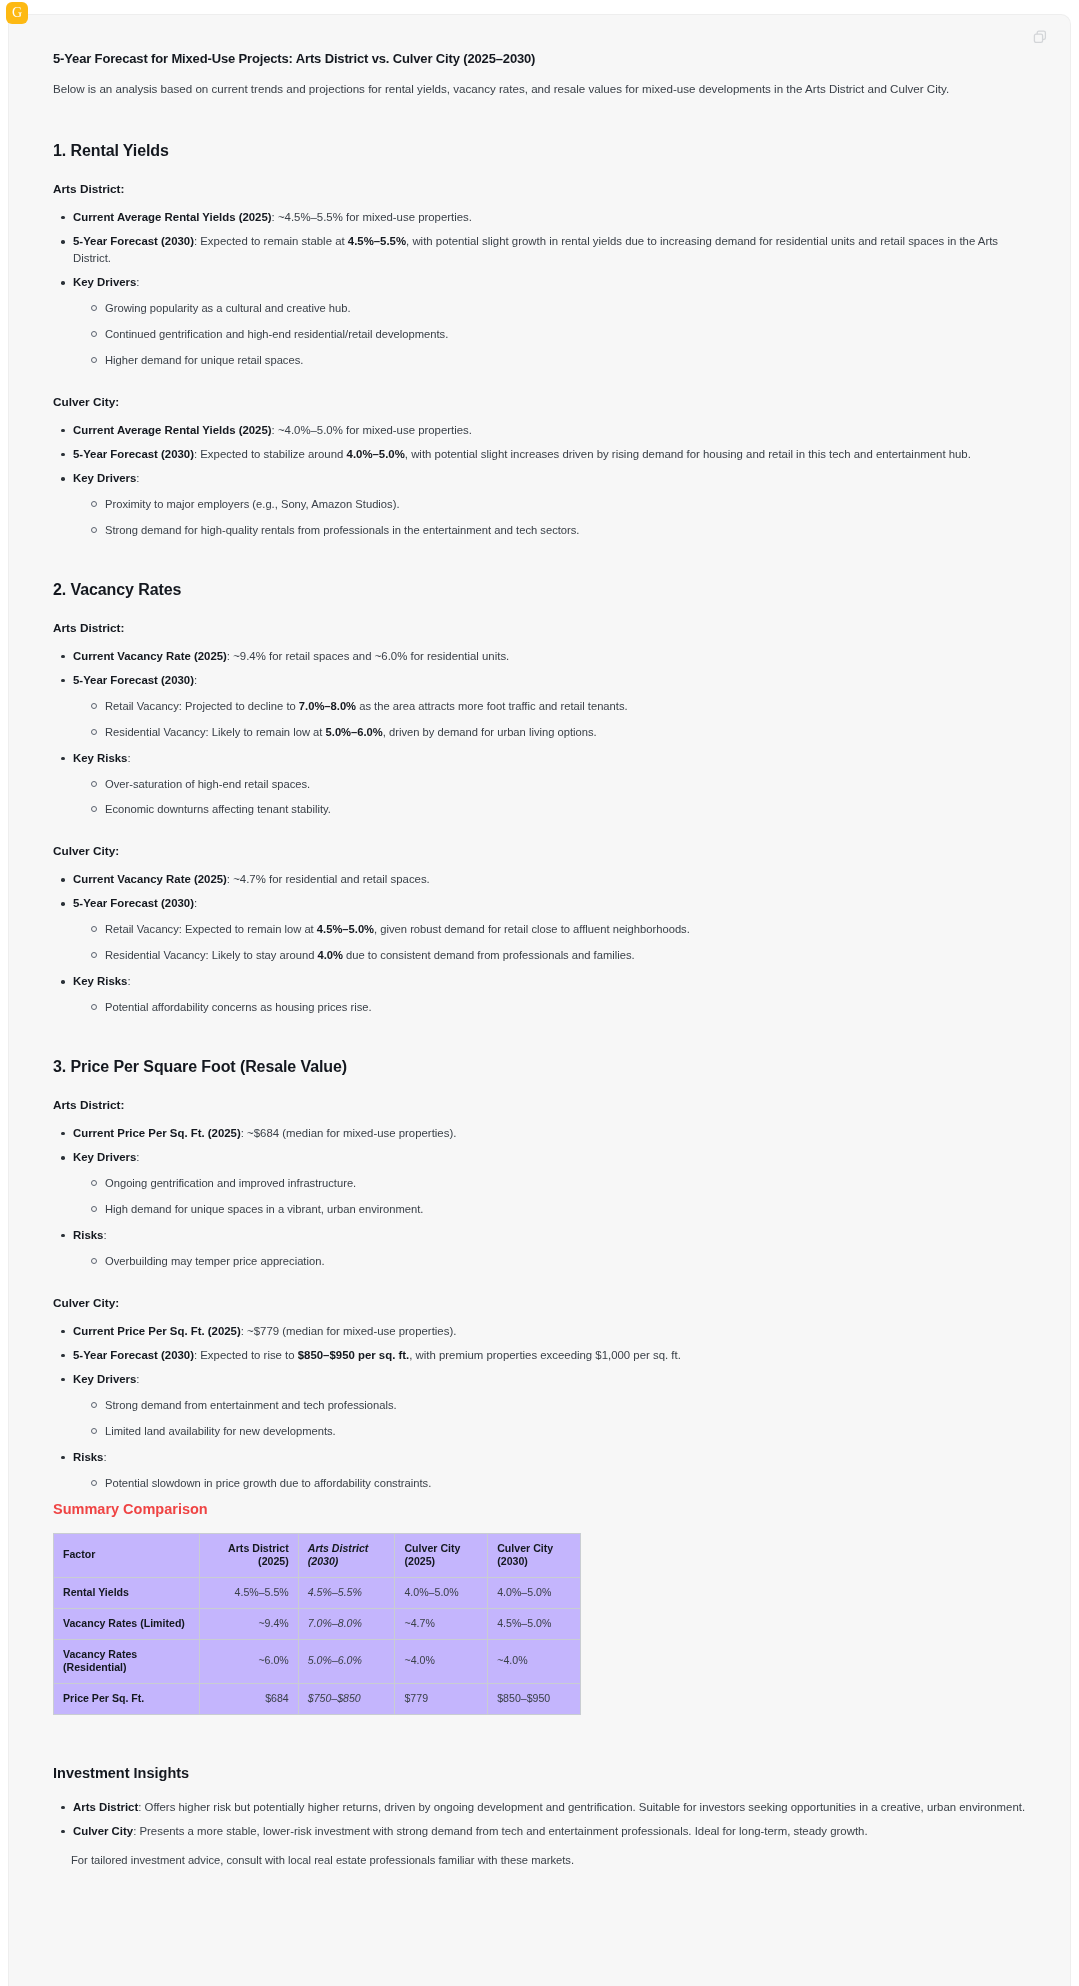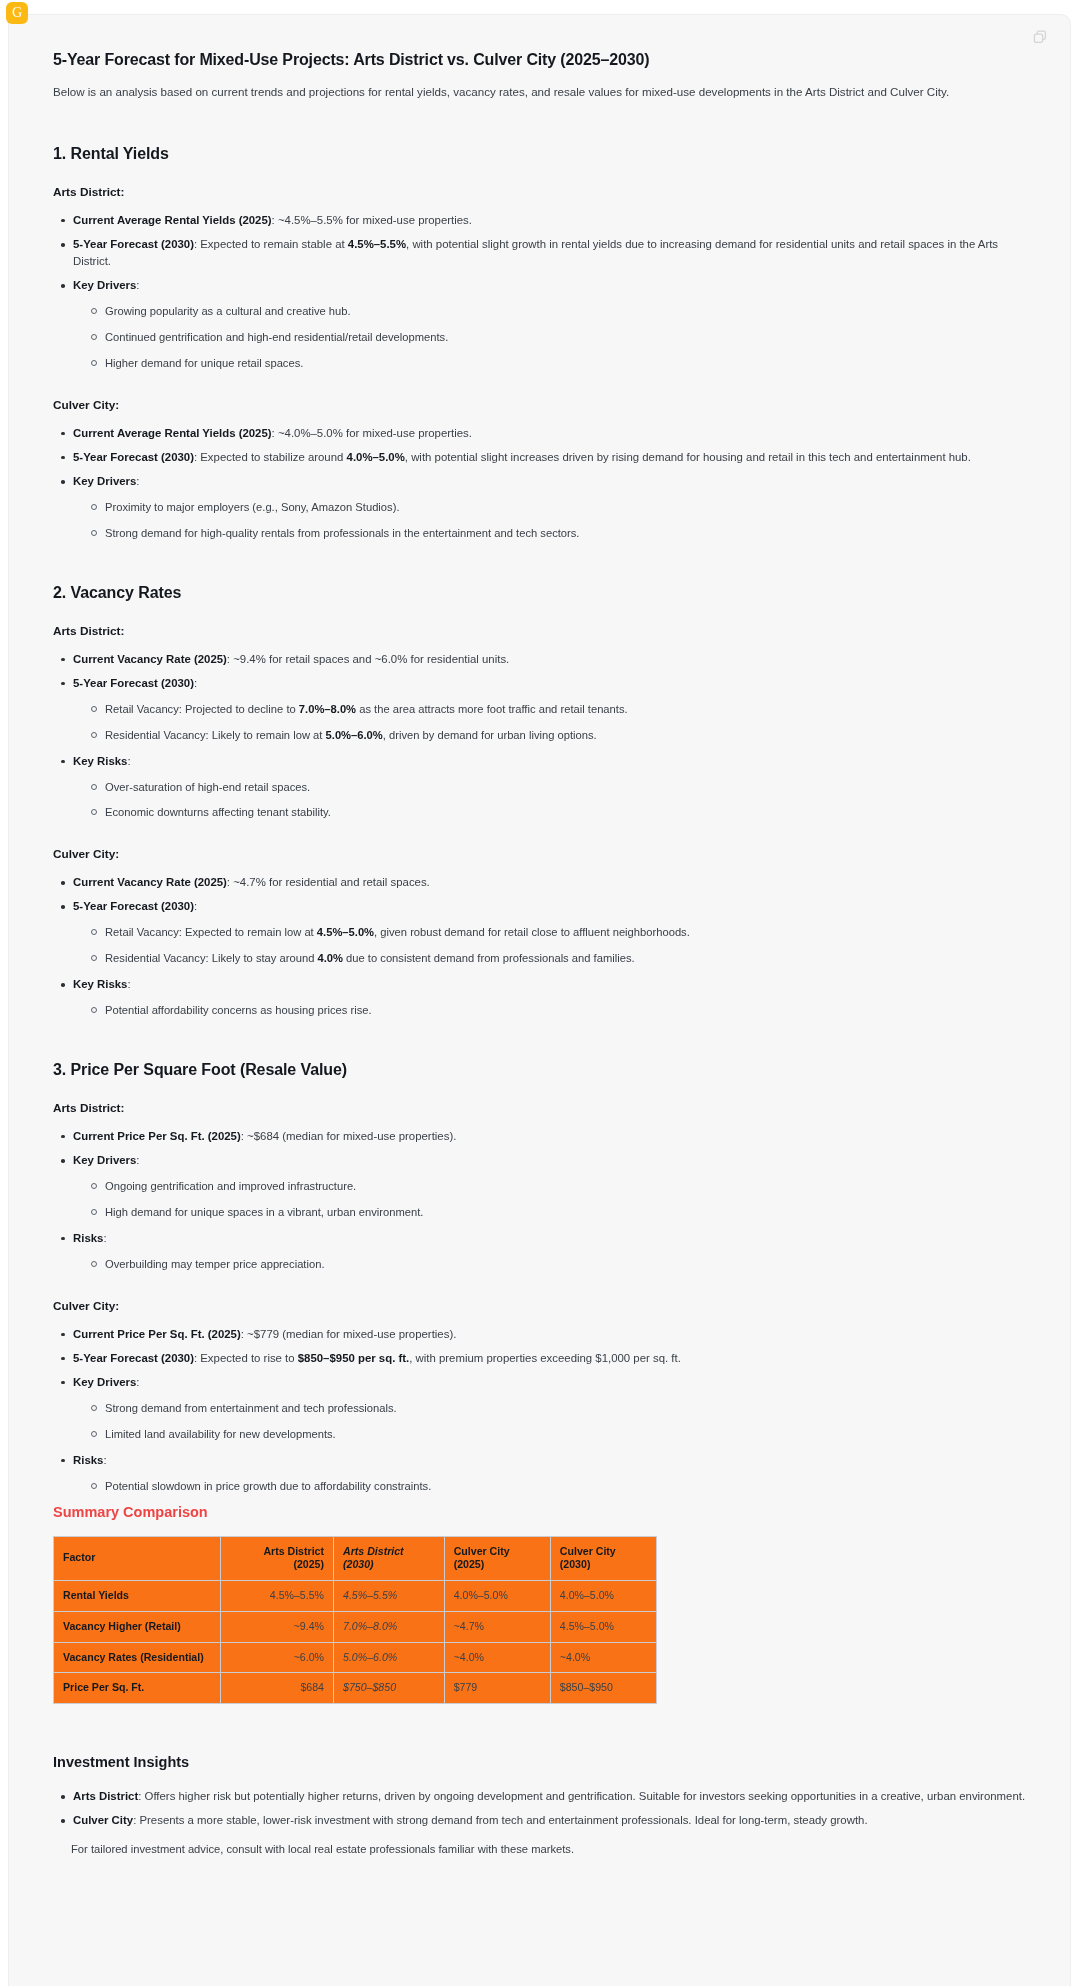--- a/index.html
+++ b/index.html
@@ -39,21 +39,21 @@
   }
   .copy-icon svg { display: block; }
 
   
   .doc {
     padding: 36px 44px 0 44px;
     color: #2b3138;
   }
 
   h1.doc-title {
-    font-size: 16px; font-weight: bold;
+    font-size: 13px; font-weight: bold;
     color: #14181f; margin: 0 0 14px 0;
     letter-spacing: -0.15px;
   }
   p.doc-intro {
     font-size: 11.6px; line-height: 1.55;
     color: #3a4048; margin: 0 0 44px 0;
   }
 
   h2.section-title {
     font-size: 16px; font-weight: bold; color: #14181f;
@@ -99,22 +99,22 @@
 
   .b { font-weight: bold; color: #14181f; }
 
   
   h2.table-title {
     font-size: 14.5px; font-weight: bold; color: #ef4444;
     margin: 0 0 16px 0;
   }
   table.summary {
     border-collapse: collapse;
-    width: 604px;
-    background: #f97316;
+    width: 528px;
+    background: #c4b5fd;
   }
   table.summary th, table.summary td {
     border: 1px solid #c9cdd2;
     padding: 8px 9px;
     font-size: 10.6px;
     text-align: left;
     vertical-align: middle;
     color: #3a4048;
     line-height: 1.3;
   }
@@ -265,21 +265,21 @@
         </thead>
         <tbody id="table-body">
             <tr>
               <td class="rowhead">Rental Yields</td>
               <td>4.5%–5.5%</td>
               <td>4.5%–5.5%</td>
               <td>4.0%–5.0%</td>
               <td>4.0%–5.0%</td>
             </tr>
             <tr>
-              <td class="rowhead">Vacancy Higher (Retail)</td>
+              <td class="rowhead">Vacancy Rates (Limited)</td>
               <td>~9.4%</td>
               <td>7.0%–8.0%</td>
               <td>~4.7%</td>
               <td>4.5%–5.0%</td>
             </tr>
             <tr>
               <td class="rowhead">Vacancy Rates (Residential)</td>
               <td>~6.0%</td>
               <td>5.0%–6.0%</td>
               <td>~4.0%</td>

